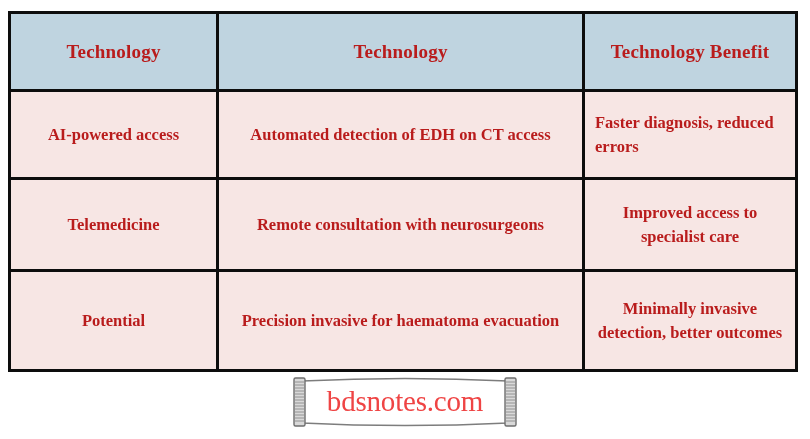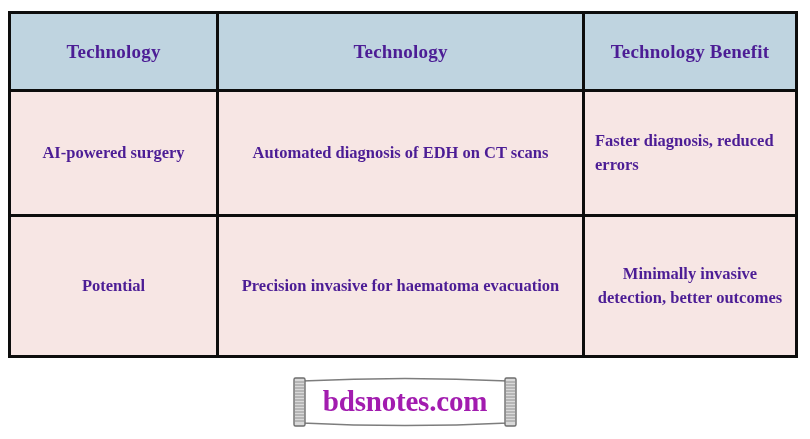--- a/index.html
+++ b/index.html
@@ -41,21 +41,21 @@
 
   table.data-table col.c1 { width: 208px; }
   table.data-table col.c2 { width: 366px; }
   table.data-table col.c3 { width: 213px; }
 
   table.data-table th,
   table.data-table td {
     border: 3px solid #0d0d0d;
     padding: 4px 10px;
     vertical-align: middle;
-    color: #4c1d95;
+    color: #b91c1c;
   }
 
   thead th {
     background: #bfd4e0;
     font-weight: bold;
     font-size: 19px;
     text-align: center;
     height: 67px;
     letter-spacing: 0.2px;
   }
@@ -101,23 +101,23 @@
   .logo-svg {
     position: absolute;
     left: 0;
     top: 0;
   }
 
   .logo-text {
     position: relative;
     z-index: 3;
     font-family: "Liberation Serif", "DejaVu Serif", serif;
-    font-weight: bold;
+    font-weight: normal;
     font-size: 29px;
-    color: #a21caf;
+    color: #ef4444;
     letter-spacing: -0.2px;
     margin-top: -2px;
     white-space: nowrap;
   }
 </style>
 </head>
 <body>
 
 <div class="page">
 
@@ -130,23 +130,28 @@
       </colgroup>
       <thead>
         <tr>
           <th>Technology</th>
           <th>Technology</th>
           <th>Technology Benefit</th>
         </tr>
       </thead>
       <tbody>
         <tr class="r1">
-          <td>AI-powered surgery</td>
-          <td>Automated diagnosis of EDH on CT scans</td>
+          <td>AI-powered access</td>
+          <td>Automated detection of EDH on CT access</td>
           <td class="align-left">Faster diagnosis, reduced errors</td>
+        </tr>
+        <tr class="r2">
+          <td>Telemedicine</td>
+          <td>Remote consultation with neurosurgeons</td>
+          <td>Improved access to specialist care</td>
         </tr>
         <tr class="r3">
           <td>Potential</td>
           <td>Precision invasive for haematoma evacuation</td>
           <td>Minimally invasive detection, better outcomes</td>
         </tr>
       </tbody>
     </table>
   </div>
 

